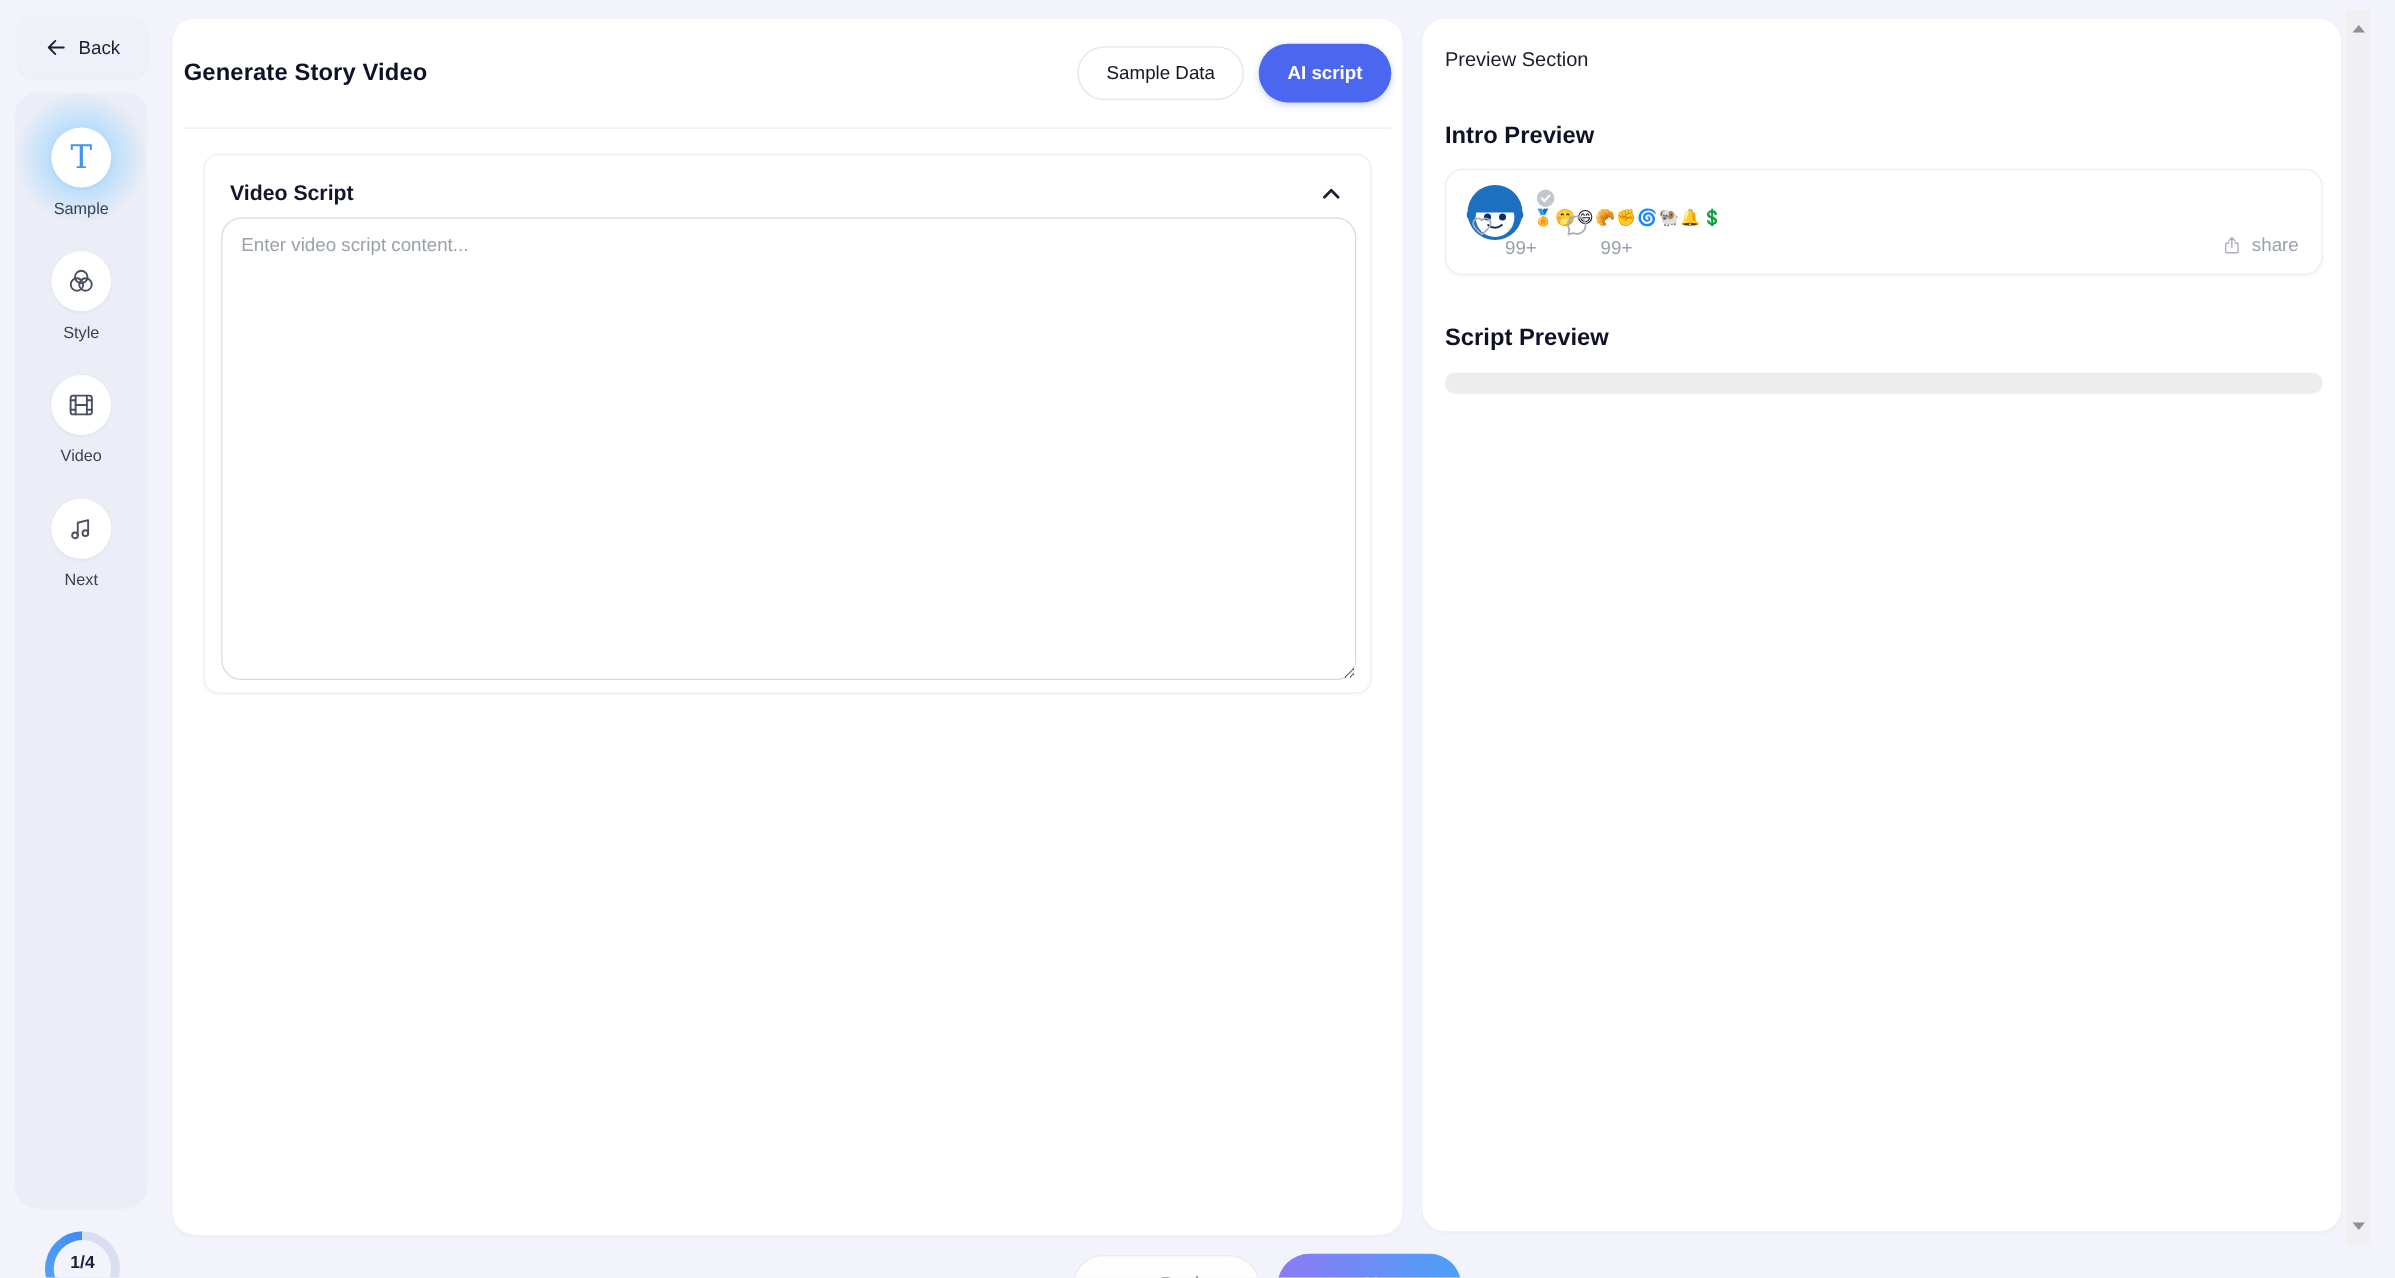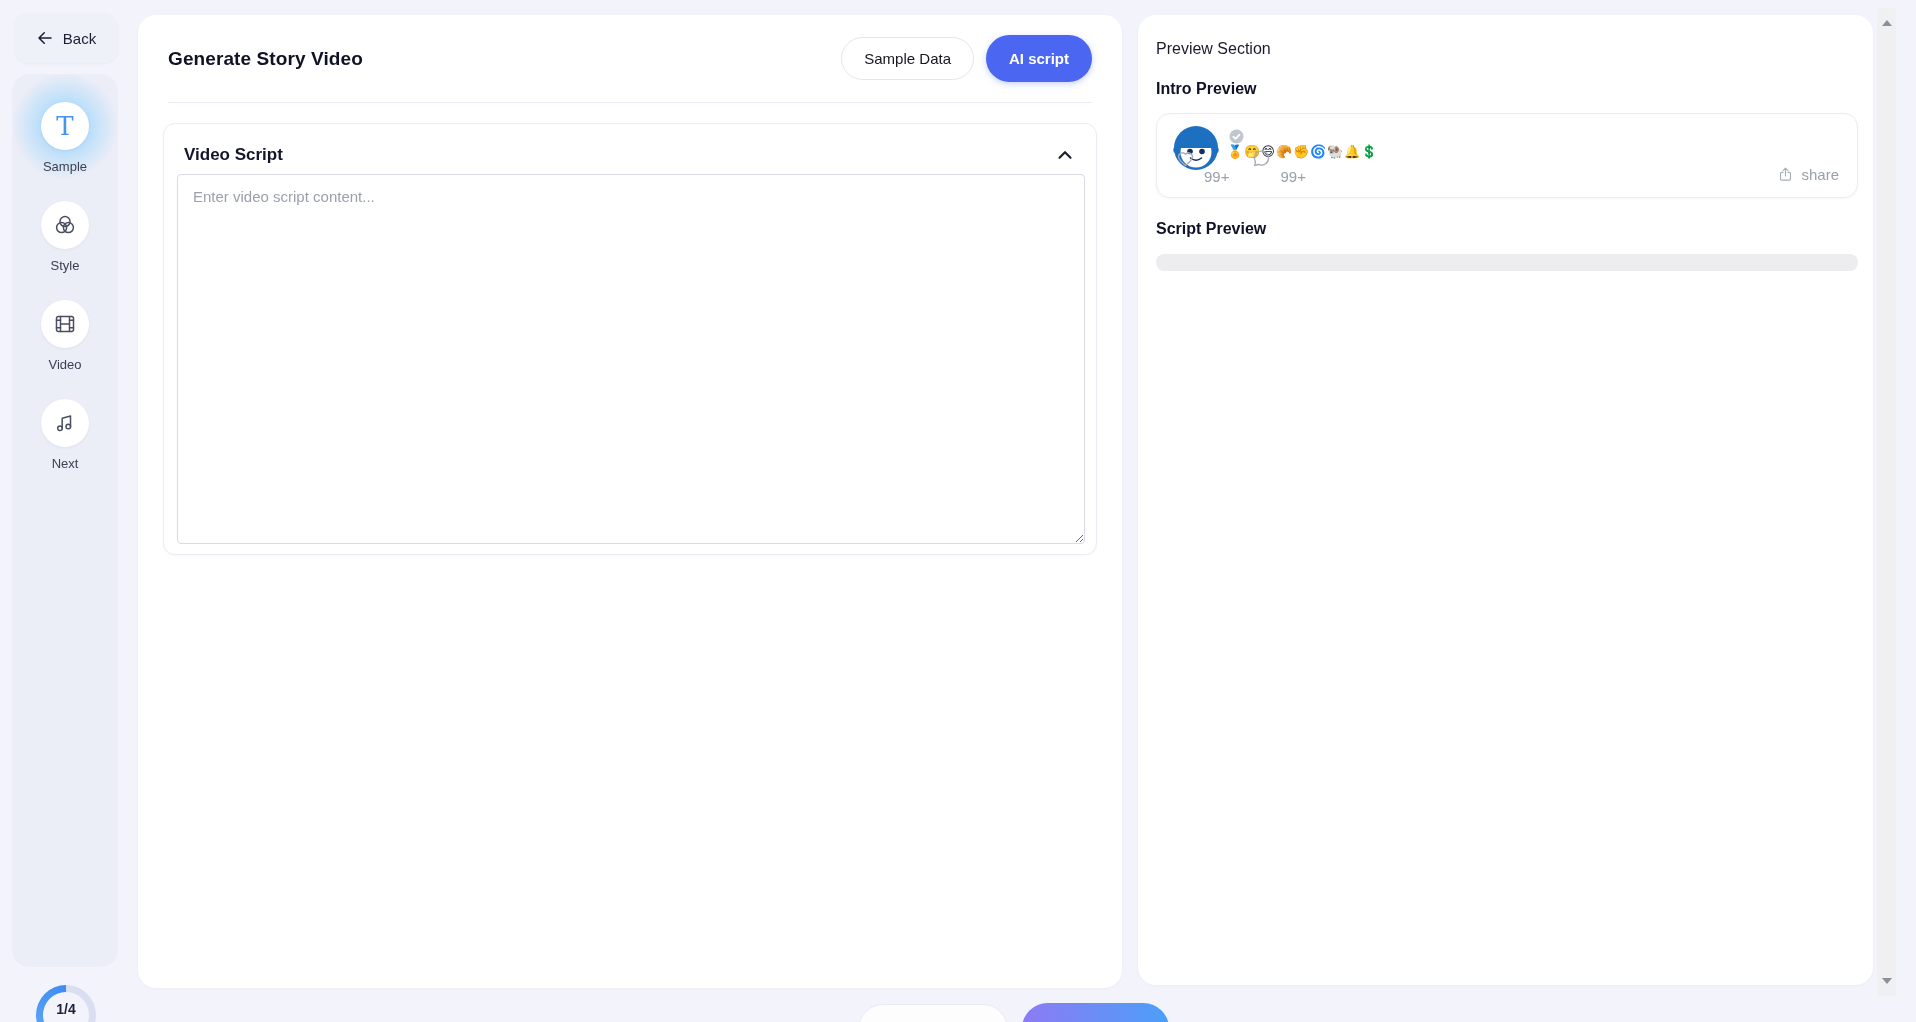--- a/index.html
+++ b/index.html
@@ -50,21 +50,21 @@
     stroke-linecap:round; stroke-linejoin:round; }
 
   
   .main-panel {
     position:absolute; left:138px; top:15px; width:984px; height:973px;
     background:#ffffff; border-radius:18px;
     box-shadow:0 1px 3px rgba(30,30,80,.04);
   }
   .main-header {
     display:flex; align-items:center;
-    margin:0 30px; padding:20px 0 20px; border-bottom:1px solid #ecedf4;
+    margin:0 9px; padding:20px 0 20px; border-bottom:1px solid #ecedf4;
   }
   .main-title { font-size:19px; font-weight:700; color:#0f1226; letter-spacing:.1px; }
   .header-actions { margin-left:auto; display:flex; align-items:center; gap:12px; }
   .pill-btn {
     border-radius:24px; font-size:15px; cursor:pointer; border:0;
     display:flex; align-items:center; justify-content:center;
     font-family:"Liberation Sans", sans-serif;
   }
   .pill-light {
     background:#ffffff; border:1px solid #e4e6ef; color:#15161f;
@@ -84,34 +84,34 @@
   }
   .card-title { font-size:17px; font-weight:600; color:#13152b; }
   .chev { margin-left:auto; width:22px; height:22px; }
   .chev svg { width:22px; height:22px; stroke:#1d2030; stroke-width:2.4; fill:none;
     stroke-linecap:round; stroke-linejoin:round; }
 
   .script-card { padding-bottom:10px; }
   .script-card .card-head { height:48px; padding-top:14px; }
   .script-textarea {
     display:block; margin:2px 13px 0; width:908px; height:370px;
-    border:1px solid #d8dbe4; border-radius:4px; resize:both;
+    border:1px solid #d8dbe4; border-radius:16px; resize:both;
     padding:13px 15px; font-size:15px; color:#23263a;
     font-family:"Liberation Sans", sans-serif; outline:none;
   }
   .script-textarea::placeholder { color:#9aa1ad; }
 
   
   .preview-panel {
     position:absolute; left:1138px; top:15px; width:735px; height:970px;
     background:#ffffff; border-radius:18px; padding:18px;
     box-shadow:0 1px 3px rgba(30,30,80,.04);
   }
   .preview-section-title { font-size:16px; font-weight:500; color:#1a1c2e; margin-top:7px; }
-  .preview-h2 { font-size:16px; font-weight:700; color:#0f1226; margin-top:22px; }
+  .preview-h2 { font-size:19px; font-weight:700; color:#0f1226; margin-top:40px; }
   .intro-card {
     margin-top:15px; width:702px; height:85px; border:1px solid #ebecf2;
     border-radius:14px; position:relative; box-shadow:0 1px 3px rgba(30,30,80,.04);
   }
   .avatar { position:absolute; left:16px; top:11px; width:46px; height:46px; }
   .verify-badge { position:absolute; left:72px; top:15px; width:15px; height:15px; }
   .emoji-row { position:absolute; left:70px; top:30px; font-size:13px; letter-spacing:1px;
     font-family:"DejaVu Sans", sans-serif; }
   .react-row { position:absolute; left:18px; bottom:12px; display:flex; align-items:center;
     gap:8px; color:#9aa0ab; font-size:15px; }

